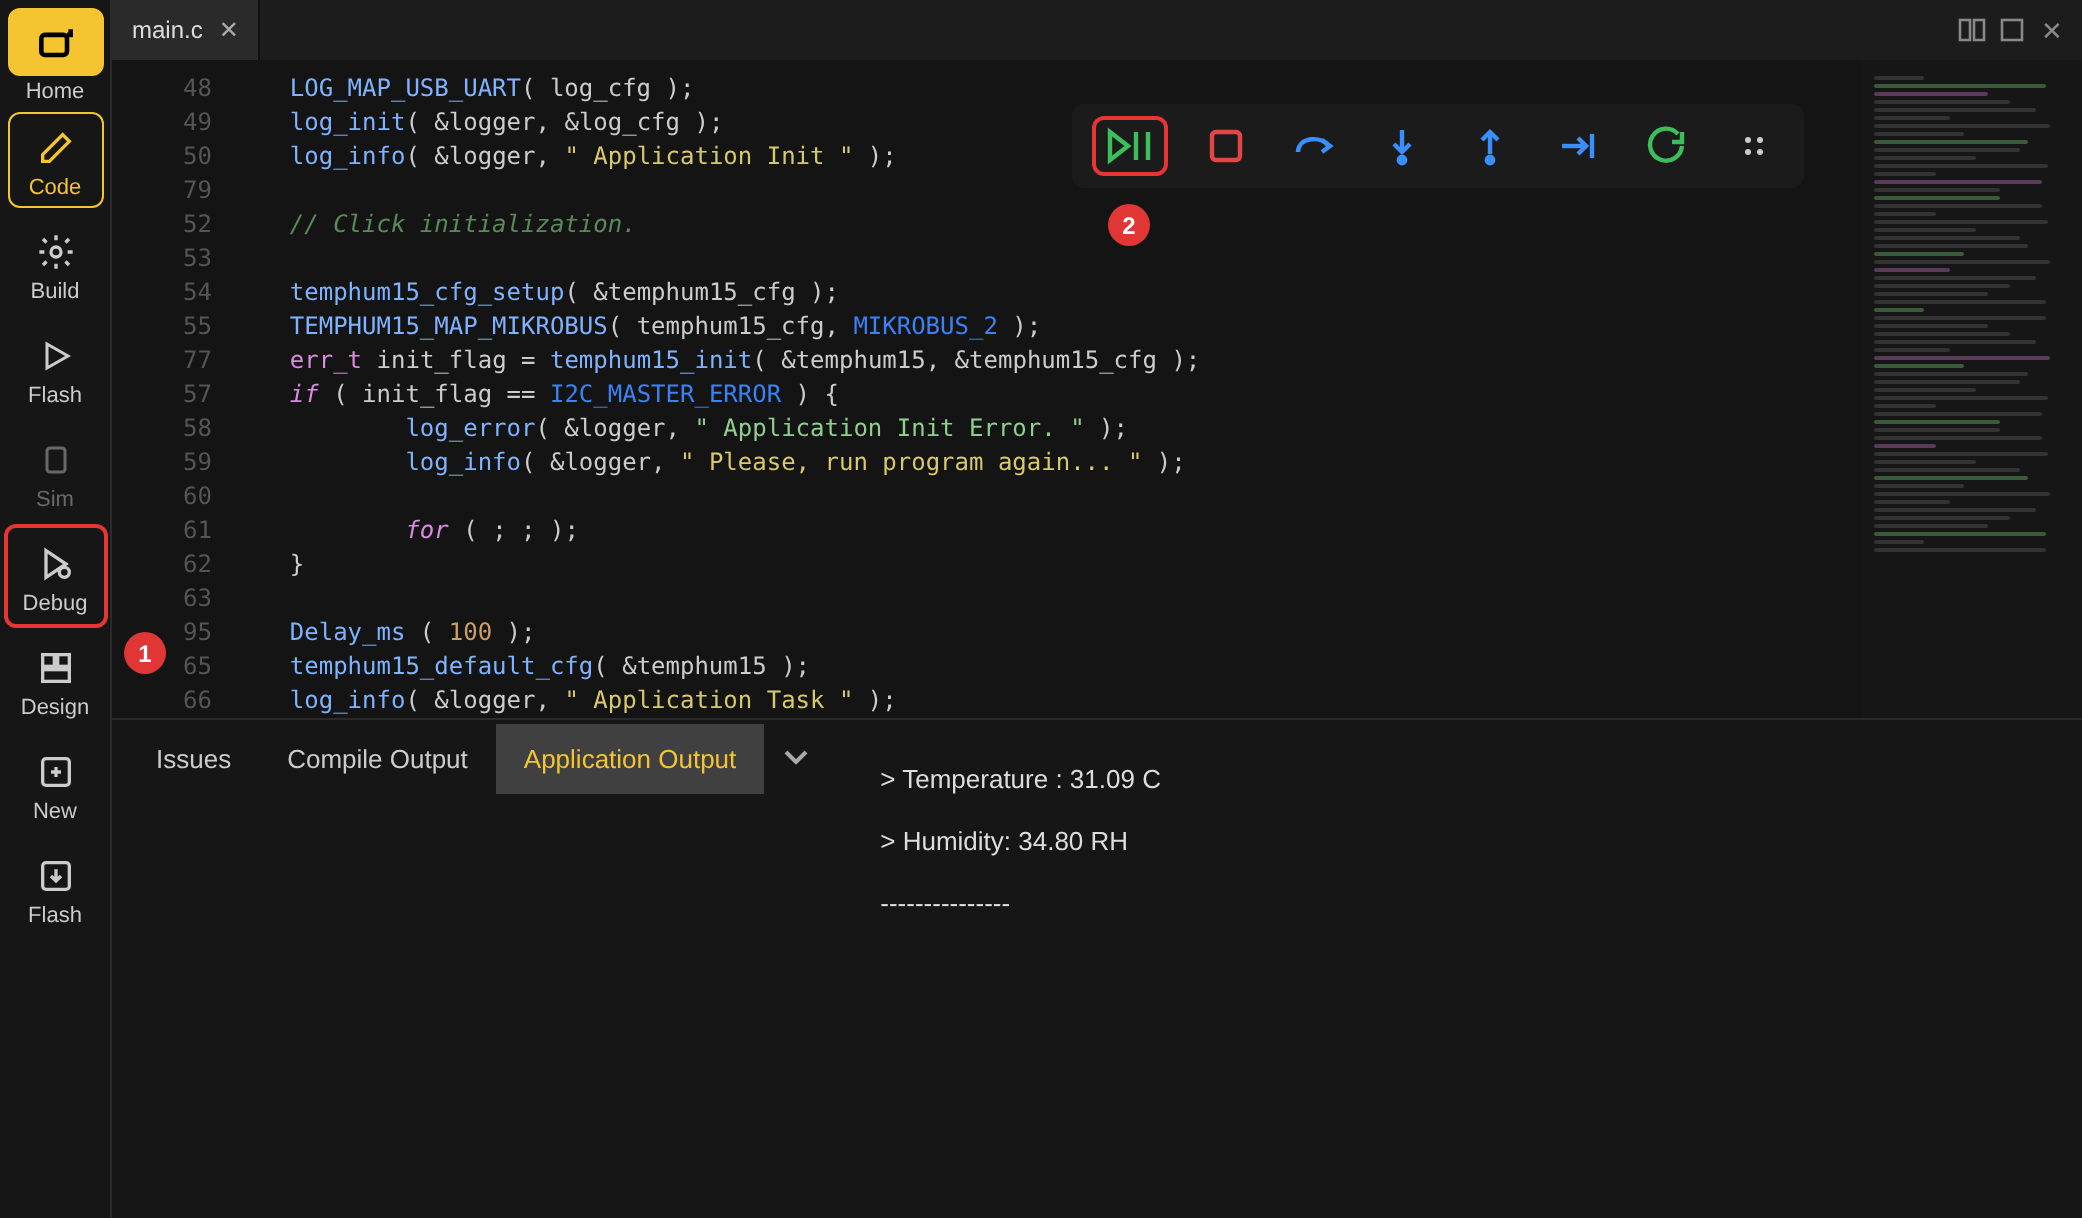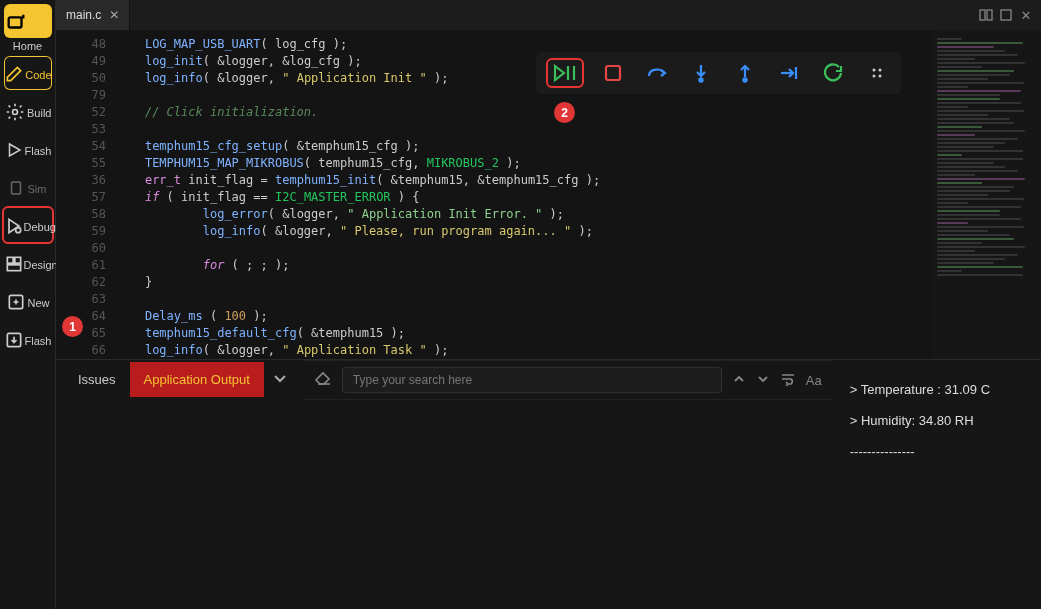--- a/index.html
+++ b/index.html
@@ -21,21 +21,21 @@
     display: flex;
     flex-direction: column;
     align-items: center;
     padding-top: 4px;
     gap: 4px;
     border-right: 1px solid #2a2a2a;
   }
   .side-item {
     width: 48px;
     display: flex;
-    flex-direction: row;
+    flex-direction: column;
     align-items: center;
     padding: 6px 0 4px;
     cursor: pointer;
     border-radius: 6px;
   }
   .side-item .icon-box { width: 24px; height: 24px; display:flex; align-items:center; justify-content:center; }
   .side-label { font-size: 11px; margin-top: 2px; color: #ccc; }
   .side-item.brand { background: #f4c431; border-radius: 6px; }
   .side-item.code-active .side-label, .side-item.code-active svg { color: #f4c431; stroke:#f4c431; }
   .side-item.code-active { box-shadow: inset 0 0 0 1px #f4c431; border-radius: 6px; }
@@ -108,21 +108,21 @@
     color: #ccc;
     overflow: hidden;
   }
   .tok-fn { color: #7fb3ff; }
   .tok-id { color: #ccc; }
   .tok-str { color: #8ed08e; }
   .tok-str-y { color: #d8c96a; }
   .tok-cmt { color: #5a8a5a; font-style: italic; }
   .tok-kw { color: #d98be0; font-style: italic; }
   .tok-ty { color: #d98be0; }
-  .tok-const { color: #22c55e; }
+  .tok-const { color: #3b82f6; }
   .tok-num { color: #d0a060; }
 
   
   .debug-toolbar {
     position: absolute;
     top: 22px;
     left: 480px;
     display: flex;
     gap: 18px;
     align-items: center;
@@ -172,21 +172,21 @@
     padding: 0 8px;
     gap: 0;
     position: relative;
   }
   .ptab {
     padding: 10px 14px;
     font-size: 13px;
     color: #ccc;
     cursor: pointer;
   }
-  .ptab.active { color: #f4c431; background: #b91c1c; }
+  .ptab.active { color: #f4c431; background: #404040; }
   .panel-collapse { margin-left:auto; color:#aaa; cursor:pointer; padding: 0 8px; }
 
   .panel-search {
     display:flex; align-items:center;
     height: 40px;
     padding: 0 10px;
     gap: 10px;
     border-top: 1px solid #222;
     border-bottom: 1px solid #222;
   }
@@ -334,29 +334,29 @@
     <div class="editor">
       <div class="gutter">
           <div>48</div>
           <div>49</div>
           <div>50</div>
           <div>79</div>
           <div>52</div>
           <div>53</div>
           <div>54</div>
           <div>55</div>
-          <div>36</div>
+          <div>77</div>
           <div>57</div>
           <div>58</div>
           <div>59</div>
           <div>60</div>
           <div>61</div>
           <div>62</div>
           <div>63</div>
-          <div>64</div>
+          <div>95</div>
           <div>65</div>
           <div>66</div>
         </div>
       <div class="code"><div>    <span class="tok-fn">LOG_MAP_USB_UART</span>( <span class="tok-id">log_cfg</span> );</div><div>    <span class="tok-fn">log_init</span>( &amp;<span class="tok-id">logger</span>, &amp;<span class="tok-id">log_cfg</span> );</div><div>    <span class="tok-fn">log_info</span>( &amp;<span class="tok-id">logger</span>, <span class="tok-str-y">" Application Init "</span> );</div><div>&nbsp;</div><div>    <span class="tok-cmt">// Click initialization.</span></div><div>&nbsp;</div><div>    <span class="tok-fn">temphum15_cfg_setup</span>( &amp;<span class="tok-id">temphum15_cfg</span> );</div><div>    <span class="tok-fn">TEMPHUM15_MAP_MIKROBUS</span>( <span class="tok-id">temphum15_cfg</span>, <span class="tok-const">MIKROBUS_2</span> );</div><div>    <span class="tok-ty">err_t</span> <span class="tok-id">init_flag</span> = <span class="tok-fn">temphum15_init</span>( &amp;<span class="tok-id">temphum15</span>, &amp;<span class="tok-id">temphum15_cfg</span> );</div><div>    <span class="tok-kw">if</span> ( <span class="tok-id">init_flag</span> == <span class="tok-const">I2C_MASTER_ERROR</span> ) {</div><div>            <span class="tok-fn">log_error</span>( &amp;<span class="tok-id">logger</span>, <span class="tok-str">" Application Init Error. "</span> );</div><div>            <span class="tok-fn">log_info</span>( &amp;<span class="tok-id">logger</span>, <span class="tok-str-y">" Please, run program again... "</span> );</div><div>&nbsp;</div><div>            <span class="tok-kw">for</span> ( ; ; );</div><div>    }</div><div>&nbsp;</div><div>    <span class="tok-fn">Delay_ms</span> ( <span class="tok-num">100</span> );</div><div>    <span class="tok-fn">temphum15_default_cfg</span>( &amp;<span class="tok-id">temphum15</span> );</div><div>    <span class="tok-fn">log_info</span>( &amp;<span class="tok-id">logger</span>, <span class="tok-str-y">" Application Task "</span> );</div></div>
 
       <div class="debug-toolbar">
         <div class="dbtn playpause">
           <svg width="26" height="20" viewBox="0 0 26 20" fill="none" stroke="#3cbf5a" stroke-width="2.2">
               <path d="M3 3 L12 10 L3 17 Z"></path>
               <path d="M16 3 v14 M22 3 v14"></path>
@@ -473,47 +473,29 @@
         <div class="mm-line" style="width: 58.6065%;"></div>
         <div class="mm-line g" style="width: 87.6003%;"></div>
         <div class="mm-line" style="width: 25.1155%;"></div>
         <div class="mm-line" style="width: 87.6621%;"></div>
       </div>
   </div>
 
   <div class="panel">
     <div class="panel-tabs">
       <div class="ptab">Issues</div>
+      <div class="ptab">Compile Output</div>
       <div class="ptab active">Application Output</div>
       <div class="panel-collapse">
         <svg width="16" height="16" viewBox="0 0 16 16" fill="none" stroke="#aaa" stroke-width="2">
             <path d="M3 6 l5 5 5-5"></path>
           </svg>
       </div>
     </div>
 
-    <div class="panel-search">
-      <span class="eraser">
-        <svg width="18" height="16" viewBox="0 0 18 16" fill="none" stroke="#888" stroke-width="1.6">
-            <path d="M6 13 L2 9 L9 2 L15 8 L10 13 Z"></path>
-            <path d="M4 13 h12"></path>
-          </svg>
-      </span>
-      <input type="text" placeholder="Type your search here" style="">
-      <span class="sicon"><svg width="14" height="14" viewBox="0 0 14 14" fill="none" stroke="#888" stroke-width="1.8">
-            <path d="M3 9 l4-4 4 4"></path>
-          </svg></span>
-      <span class="sicon"><svg width="14" height="14" viewBox="0 0 14 14" fill="none" stroke="#888" stroke-width="1.8">
-            <path d="M3 5 l4 4 4-4"></path>
-          </svg></span>
-      <span class="sicon"><svg width="16" height="14" viewBox="0 0 16 14" fill="none" stroke="#888" stroke-width="1.6">
-            <path d="M2 3 h12 M2 7 h9 a3 3 0 0 1 0 5 h-3 M6 10 l2 2 -2 2"></path>
-          </svg></span>
-      <span class="sicon" style="font-size:13px;color:#888;">Aa</span>
-    </div>
 
     <div class="output">
         <div>&gt; Temperature : 31.09 C</div>
         <div>&gt; Humidity: 34.80 RH</div>
         <div>---------------</div>
       </div>
   </div>
 
 </div>
 

